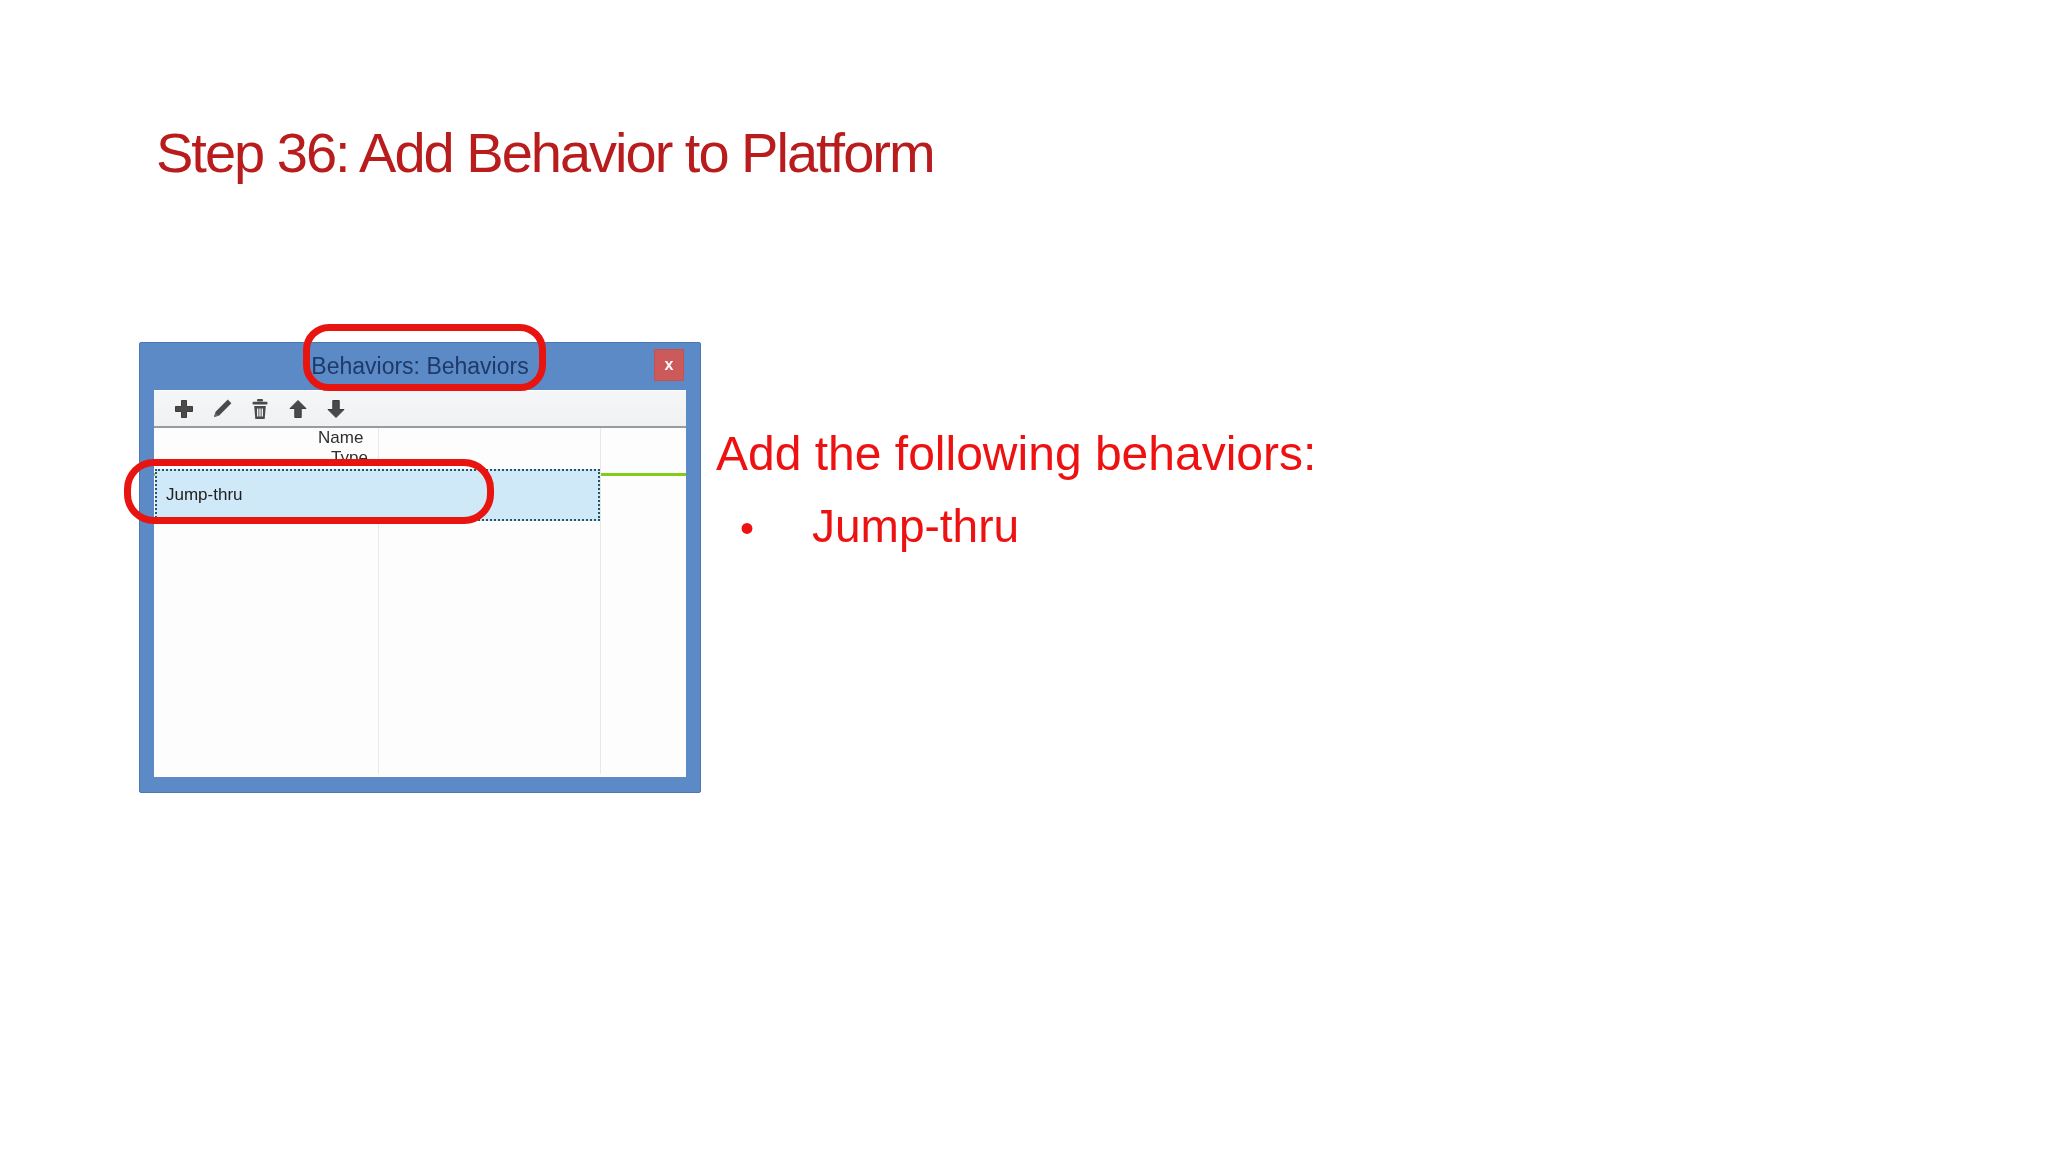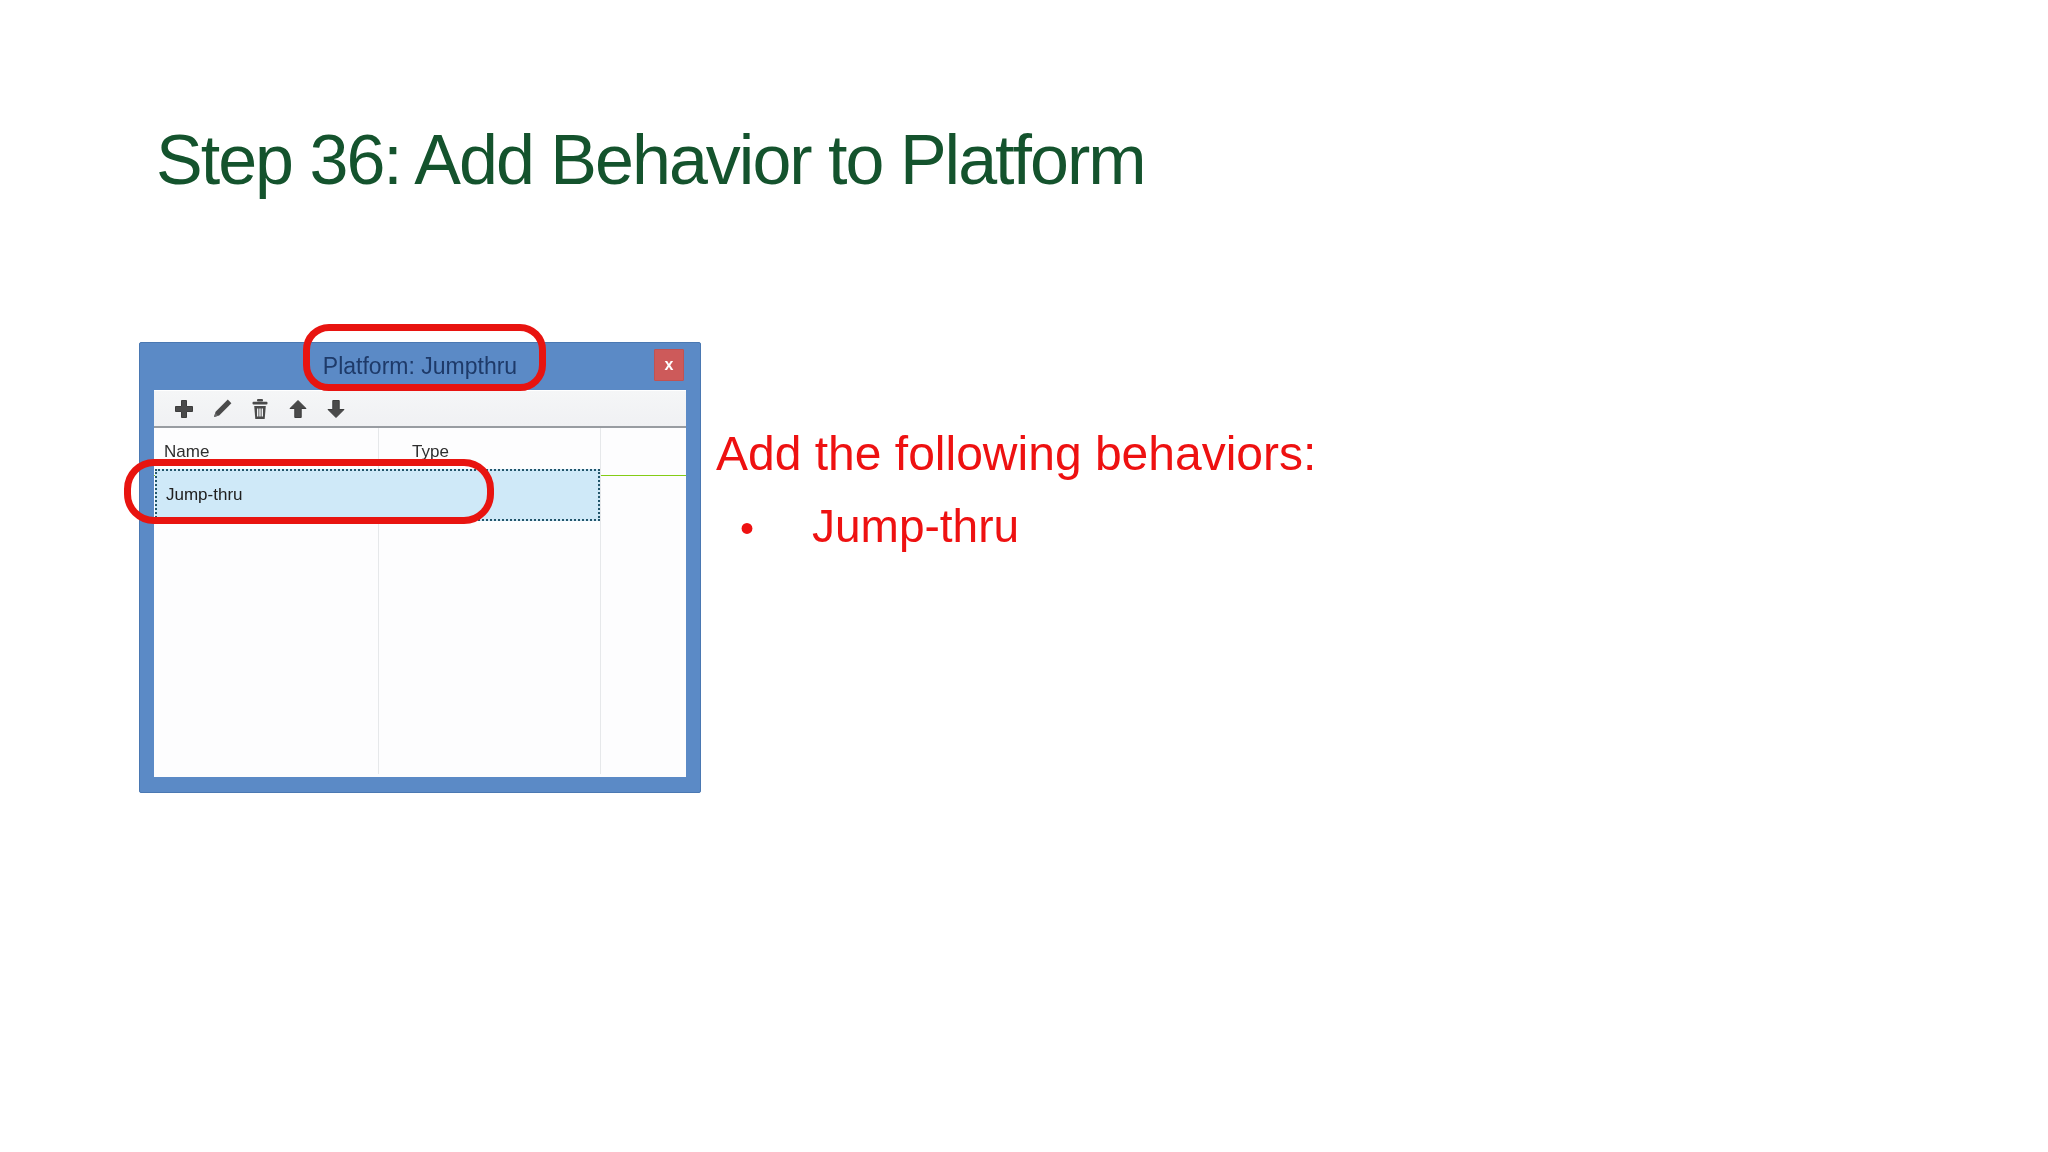--- a/index.html
+++ b/index.html
@@ -12,21 +12,21 @@
     --toolbar-bg:#f0f1f3;
     --icon-gray:#4a4a4a;
   }
   *{margin:0;padding:0;box-sizing:border-box;}
   html,body{width:2048px;height:1152px;background:#ffffff;overflow:hidden;}
   body{font-family:"Liberation Sans",sans-serif;position:relative;}
 
   
   .slide-title{
     position:absolute;left:156px;top:120px;
-    font-size:70px;font-weight:300;letter-spacing:-2px;color:#14532d;
+    font-size:56px;font-weight:300;letter-spacing:-2px;color:#b91c1c;
     white-space:nowrap;
   }
   .instructions{position:absolute;left:716px;top:426px;color:var(--instruction-red,#ee1111);}
   .instructions .heading{font-size:48px;font-weight:400;white-space:nowrap;}
   .instructions .bullet-row{display:flex;align-items:baseline;margin-top:18px;font-size:46px;}
   .instructions .bullet-char{width:26px;margin-left:24px;font-size:40px;}
   .instructions .bullet-text{margin-left:46px;white-space:nowrap;}
 
   
   .dialog{
@@ -55,21 +55,21 @@
     border-top:1px solid #ffffff;border-bottom:2px solid #989ca1;
     display:flex;align-items:center;padding-left:17px;gap:13px;
   }
   .tool-btn{width:25px;height:25px;display:flex;align-items:center;justify-content:center;cursor:default;}
   .tool-btn svg{width:24px;height:24px;}
 
   .list-area{position:relative;height:346px;background:#fdfdfe;}
   .col-line{position:absolute;top:0;bottom:0;width:1px;background:#e6e8ea;}
   .col-line.c1{left:224px;}
   .col-line.c2{left:446px;}
-  .header-row{display:flex;height:48px;align-items:center;border-bottom:1px solid #84cc16;}
+  .header-row{display:flex;height:48px;align-items:center;border-bottom:3px solid #84cc16;flex-direction:column;}
   .header-cell{font-size:17px;color:#2f2f2f;padding-left:10px;}
   .header-cell.name{width:224px;}
   .header-cell.type{width:222px;margin-left:24px;}
 
   .behavior-row{
     position:absolute;left:1px;top:41px;width:445px;height:52px;
     background:var(--selected-row-bg,#cfe9f8);
     border:2px dotted #23566b;
     display:flex;align-items:center;
   }
@@ -88,21 +88,21 @@
   .annotation.title-oval{left:303px;top:324px;width:243px;height:67px;}
   .annotation.row-oval{left:124px;top:459px;width:370px;height:65px;border-radius:30px;}
 </style>
 </head>
 <body>
 
 <h1 class="slide-title">Step 36: Add Behavior to Platform</h1>
 
 <div class="dialog">
   <div class="titlebar">
-    <span class="titlebar-text">Platform: Jumpthru</span>
+    <span class="titlebar-text">Behaviors: Behaviors</span>
     <span class="close-btn">
       <span>x</span>
     </span>
   </div>
   <div class="dialog-content">
 
     <div class="toolbar">
       <span class="tool-btn">
         <svg viewBox="0 0 24 24">
             <path fill="#4a4a4a" stroke="#3c3c3c" stroke-width="1" stroke-linejoin="round" d="M9.5 3.5h5v6h6v5h-6v6h-5v-6h-6v-5h6z"></path>

